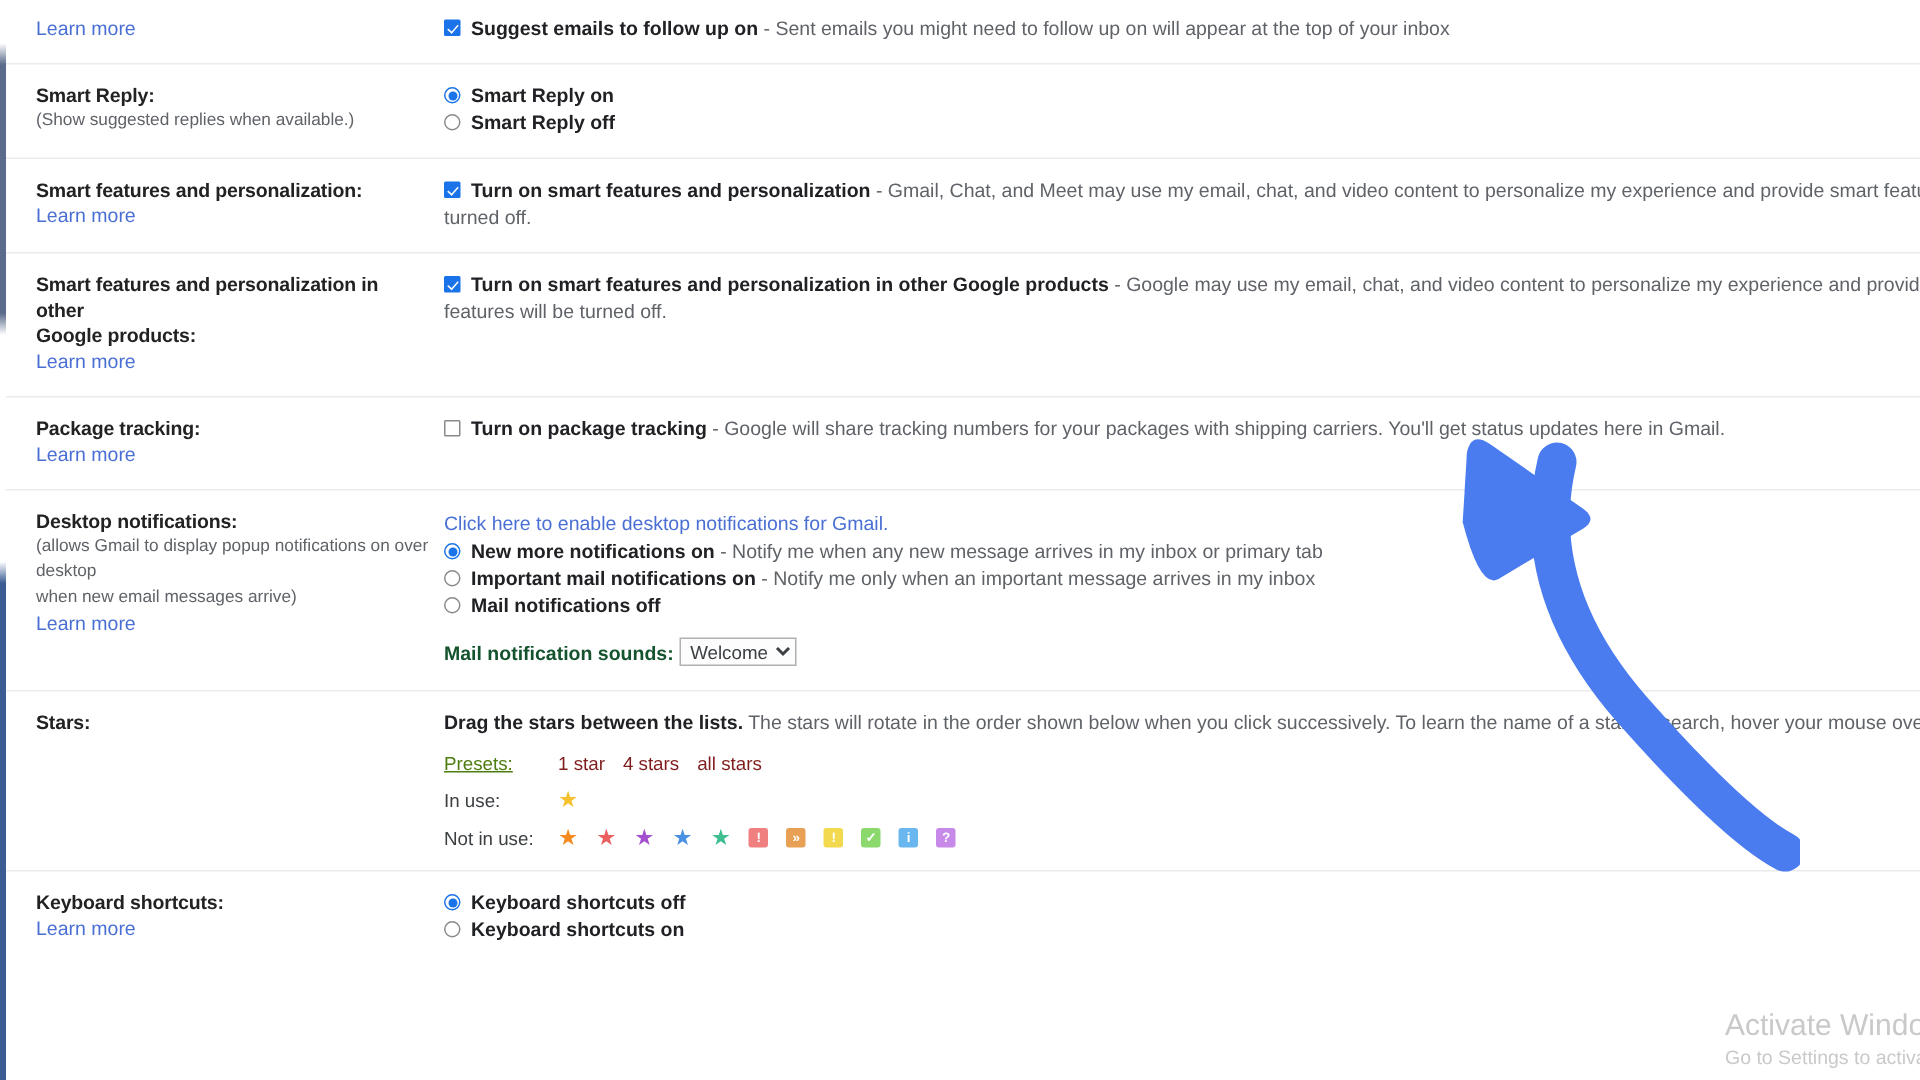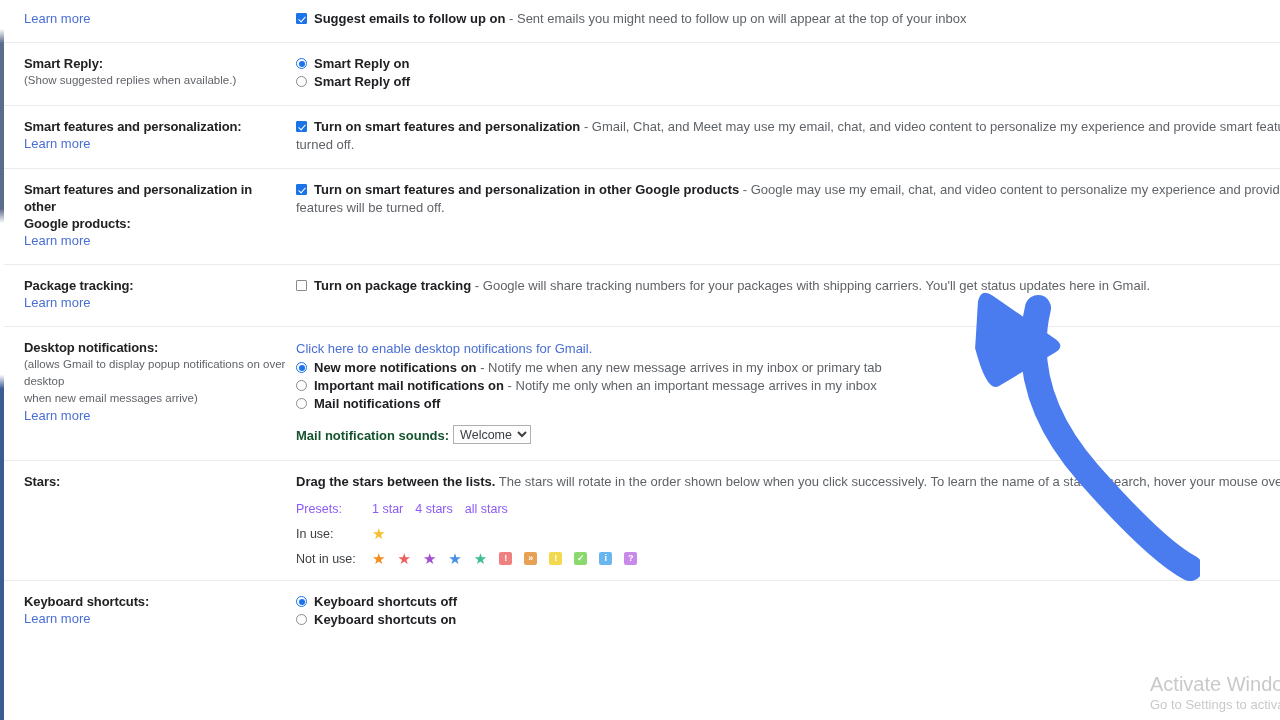--- a/index.html
+++ b/index.html
@@ -188,23 +188,23 @@
     margin-top: 10px;
     display: grid;
     grid-template-columns: 76px 1fr;
     row-gap: 10px;
     align-items: center;
   }
   .stars-key {
     font-size: 12.5px;
     color: #3c4043;
   }
-  .stars-key.dim { color: #8b5cf6; }
+  .stars-key.dim { color: #4d7c0f; text-decoration: underline; }
   .preset-links a {
-    color: #8b5cf6;
+    color: #7f1d1d;
     margin-right: 12px;
     font-size: 12.5px;
     cursor: pointer;
     text-decoration: none;
   }
   .star-list { display: flex; align-items: center; gap: 12px; }
   .star-glyph {
     font-size: 15px;
     line-height: 15px;
     cursor: grab;

